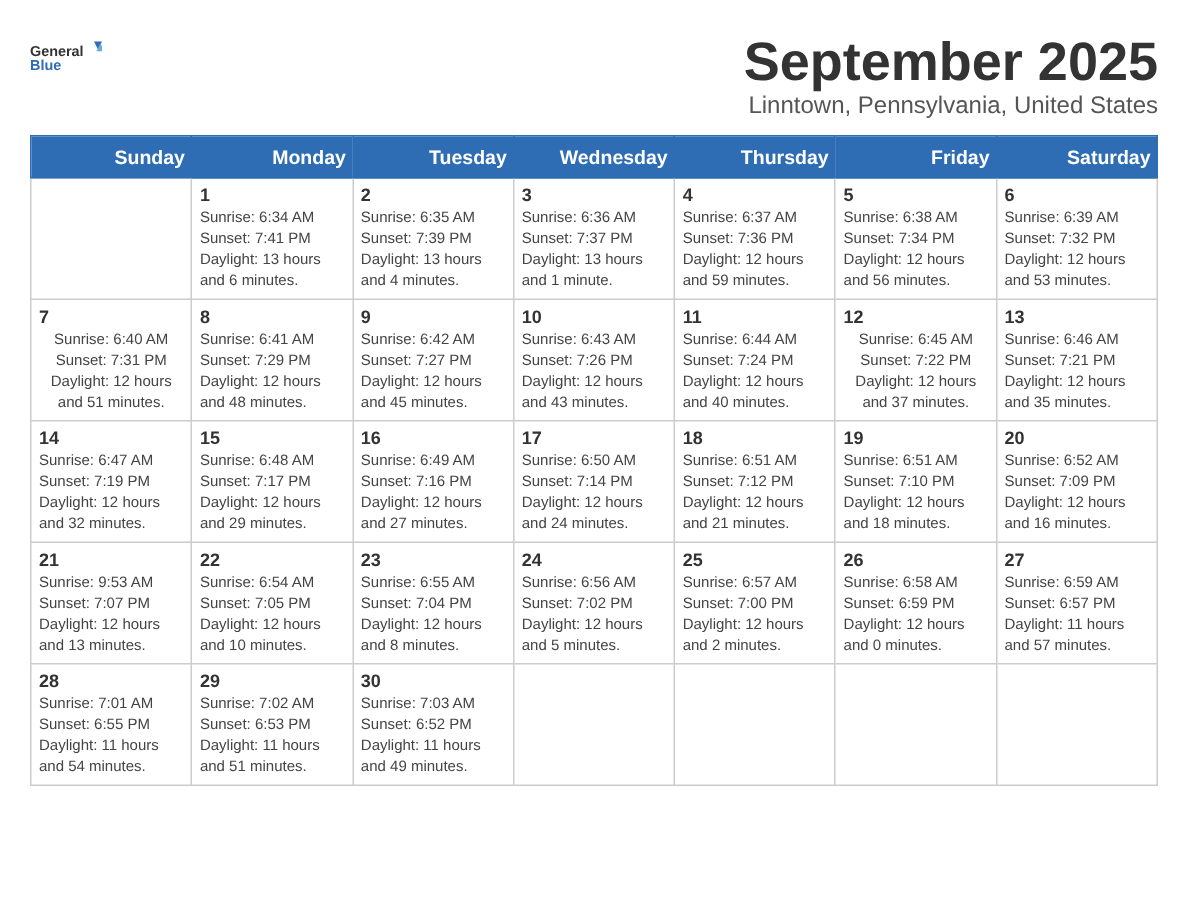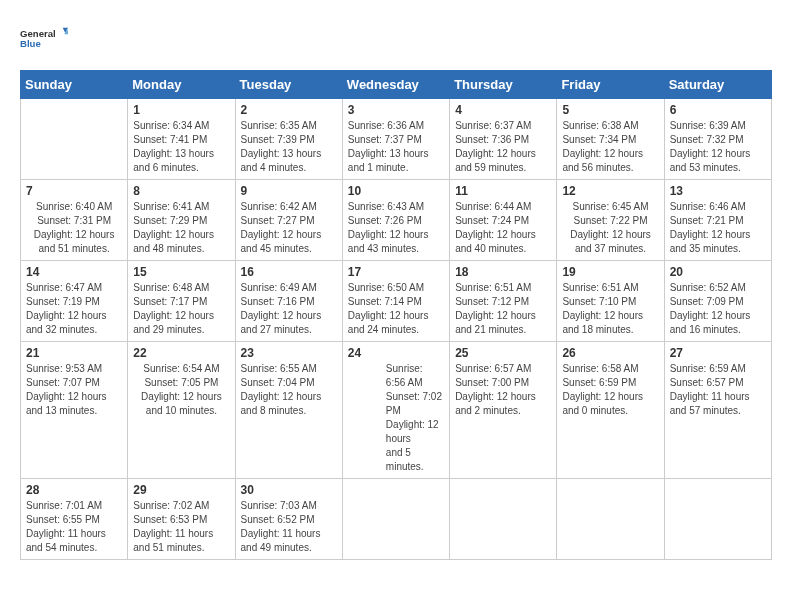--- a/index.html
+++ b/index.html
@@ -37,21 +37,21 @@
       width: 100%;
       border-collapse: collapse;
       border: 1px solid #ccc;
     }
     th {
       background-color: #2e6db4;
       color: #fff;
       font-size: 13px;
       font-weight: bold;
       padding: 6px 4px;
-      text-align: left;
+      text-align: right;
       border: 1px solid #2e6db4;
     }
     td {
       border: 1px solid #ccc;
       vertical-align: top;
       padding: 4px 5px;
       font-size: 10.5px;
       color: #333;
       width: calc(100% / 7);
       height: 80px;
@@ -76,20 +76,24 @@
 
 <div class="header-area">
   <div class="logo">
   <svg width="48" height="40" viewBox="0 0 90 50" xmlns="http://www.w3.org/2000/svg">
     <text x="0" y="20" font-size="18" font-weight="bold" fill="#333" font-family="Arial">General</text>
     <text x="0" y="38" font-size="18" font-weight="bold" fill="#2e6db4" font-family="Arial">Blue</text>
     <polygon points="80,2 90,2 85,12" fill="#2e6db4"></polygon>
     <polygon points="83,14 93,14 88,4" fill="#6aaddb"></polygon>
   </svg>
 </div>
+  <div class="title-area">
+    <div class="calendar-title">September 2025</div>
+    <div class="calendar-subtitle">Linntown, Pennsylvania, United States</div>
+  </div>
 </div>
 
 <table>
   <thead>
     <tr>
       <th>Sunday</th>
       <th>Monday</th>
       <th>Tuesday</th>
       <th>Wednesday</th>
       <th>Thursday</th>
@@ -248,35 +252,35 @@
       <tr>
         <td>
           <span class="day-num">21</span>
           <div class="day-info" style="white-space: pre-line;">Sunrise: 9:53 AM
 Sunset: 7:07 PM
 Daylight: 12 hours
 and 13 minutes.</div>
         </td>
         <td>
           <span class="day-num">22</span>
-          <div class="day-info" style="white-space: pre-line; text-align: center;">Sunrise: 6:54 AM
+          <div class="day-info" style="white-space: pre-line;">Sunrise: 6:54 AM
 Sunset: 7:05 PM
 Daylight: 12 hours
 and 10 minutes.</div>
         </td>
         <td>
           <span class="day-num">23</span>
           <div class="day-info" style="white-space: pre-line;">Sunrise: 6:55 AM
 Sunset: 7:04 PM
 Daylight: 12 hours
 and 8 minutes.</div>
         </td>
         <td>
           <span class="day-num">24</span>
-          <div class="day-info" style="white-space: pre-line; margin-left: 38px;">Sunrise: 6:56 AM
+          <div class="day-info" style="white-space: pre-line;">Sunrise: 6:56 AM
 Sunset: 7:02 PM
 Daylight: 12 hours
 and 5 minutes.</div>
         </td>
         <td>
           <span class="day-num">25</span>
           <div class="day-info" style="white-space: pre-line;">Sunrise: 6:57 AM
 Sunset: 7:00 PM
 Daylight: 12 hours
 and 2 minutes.</div>

